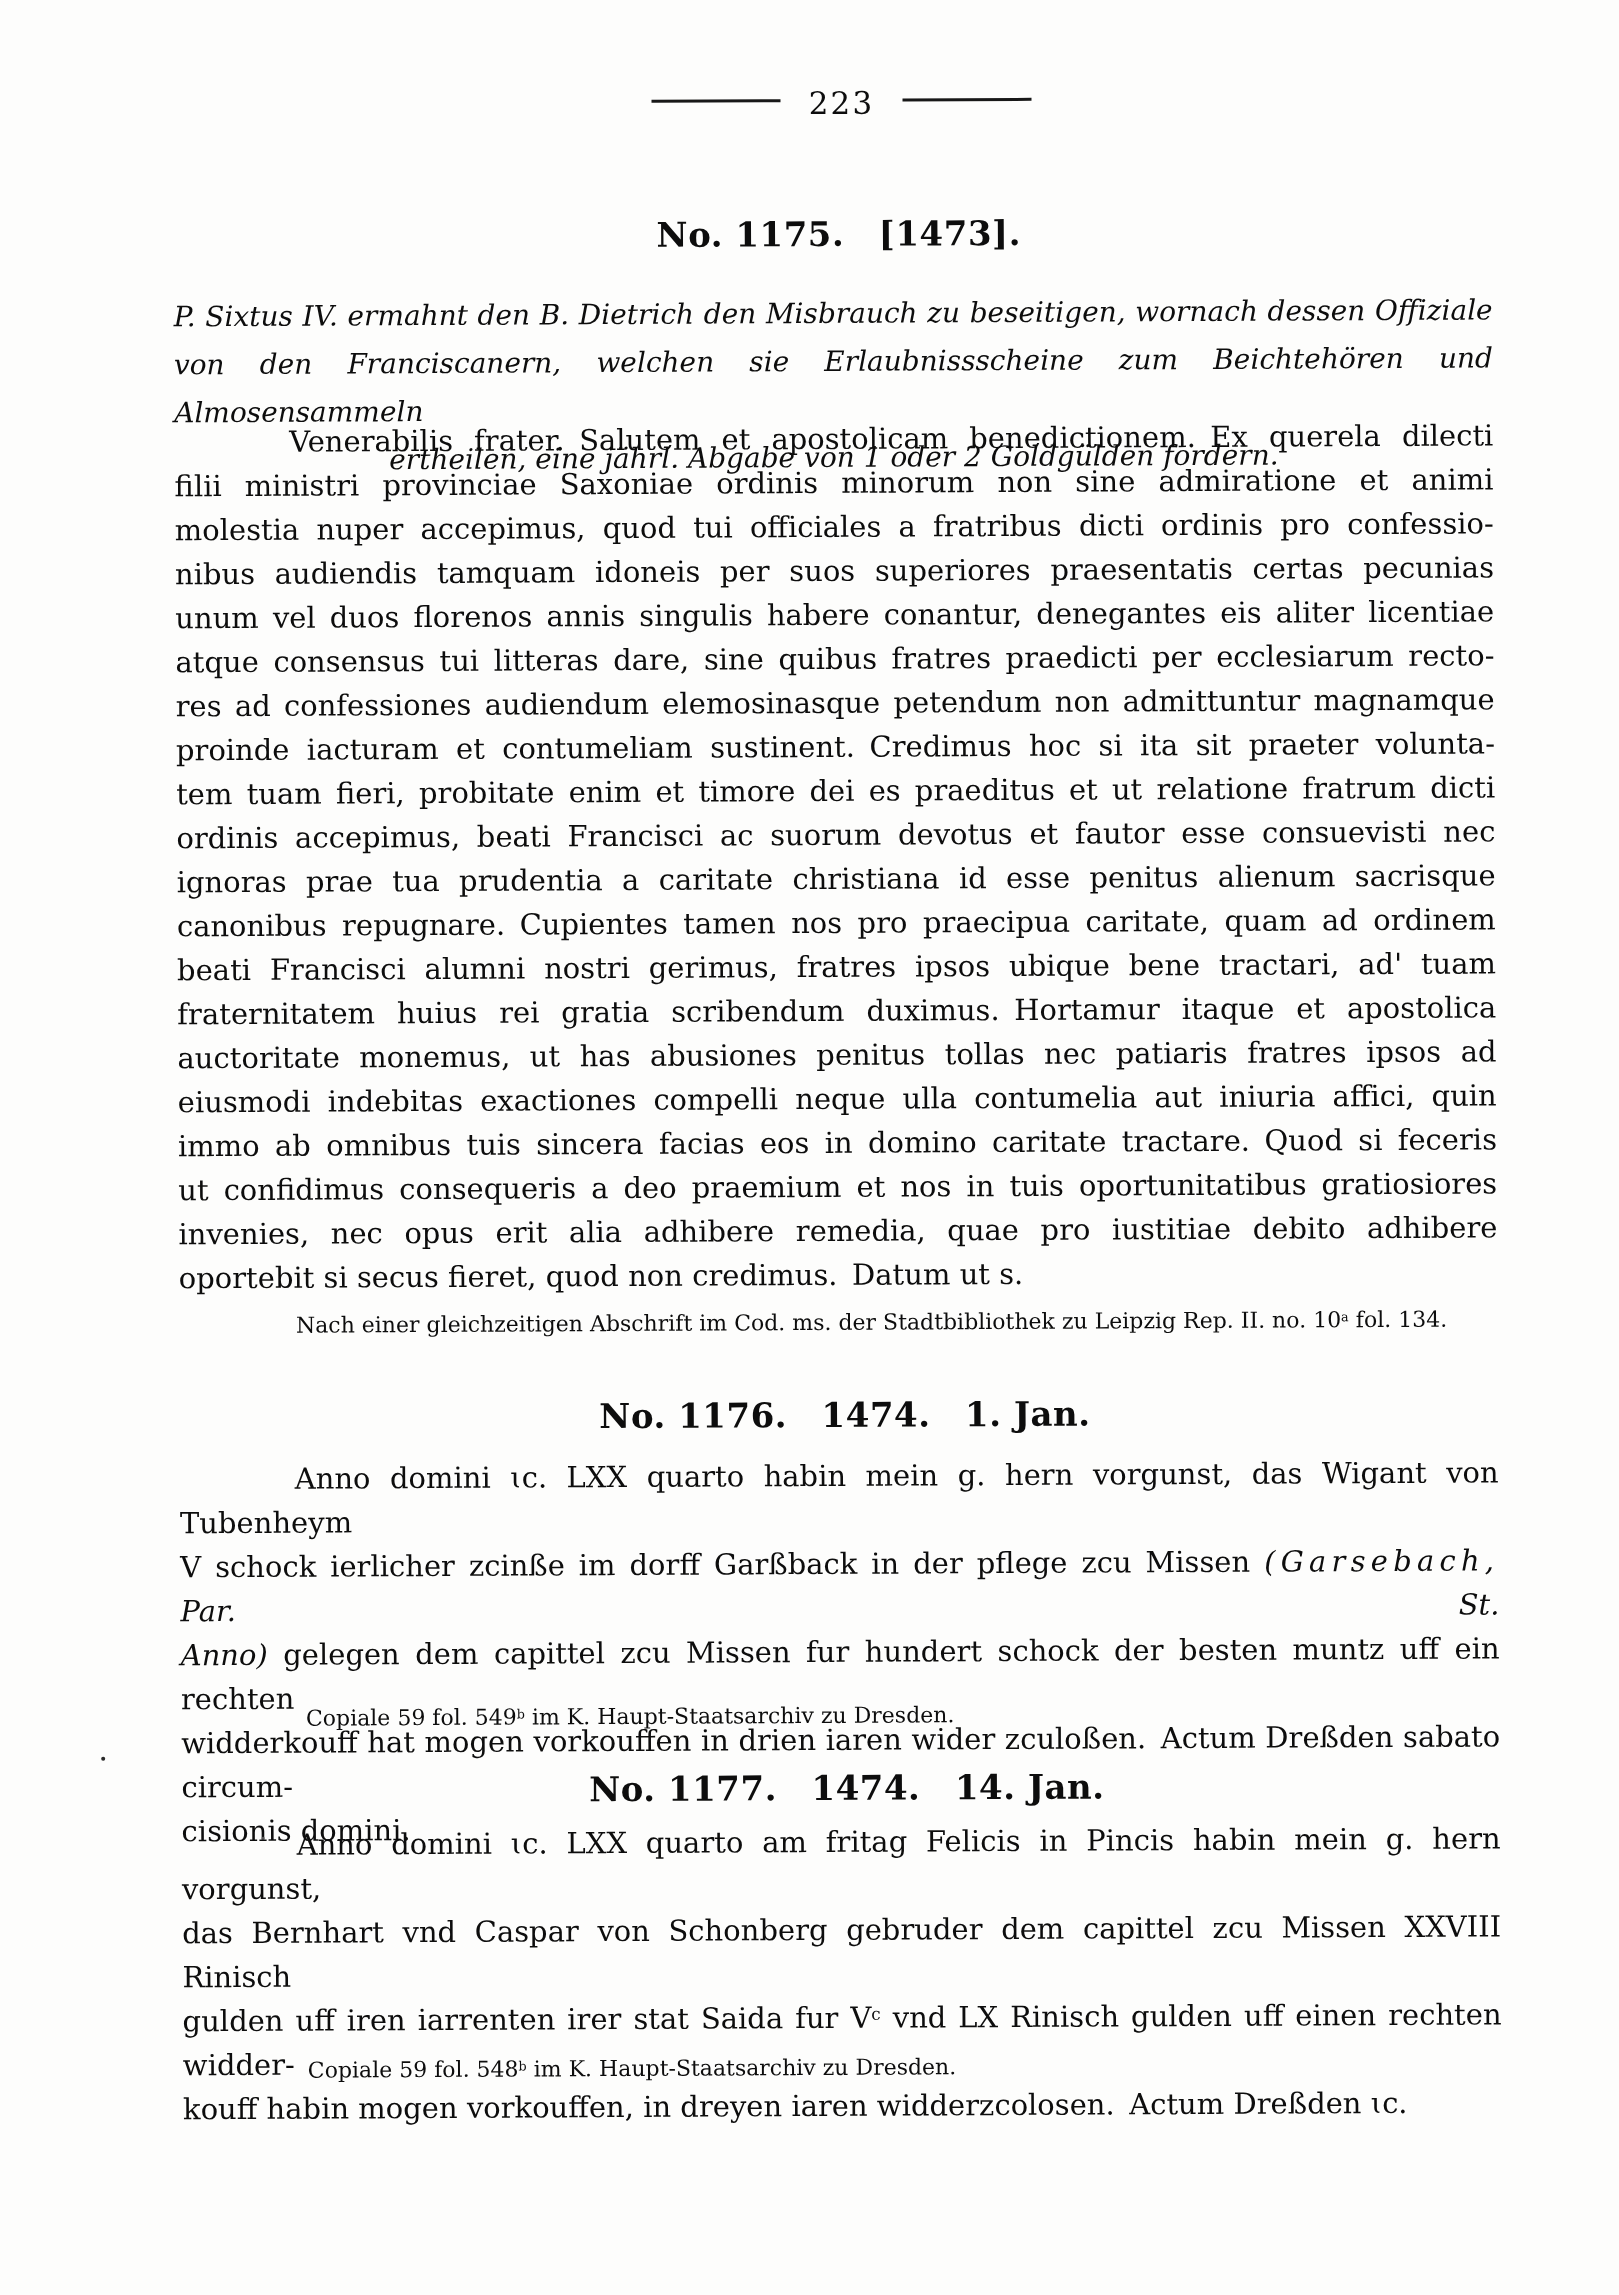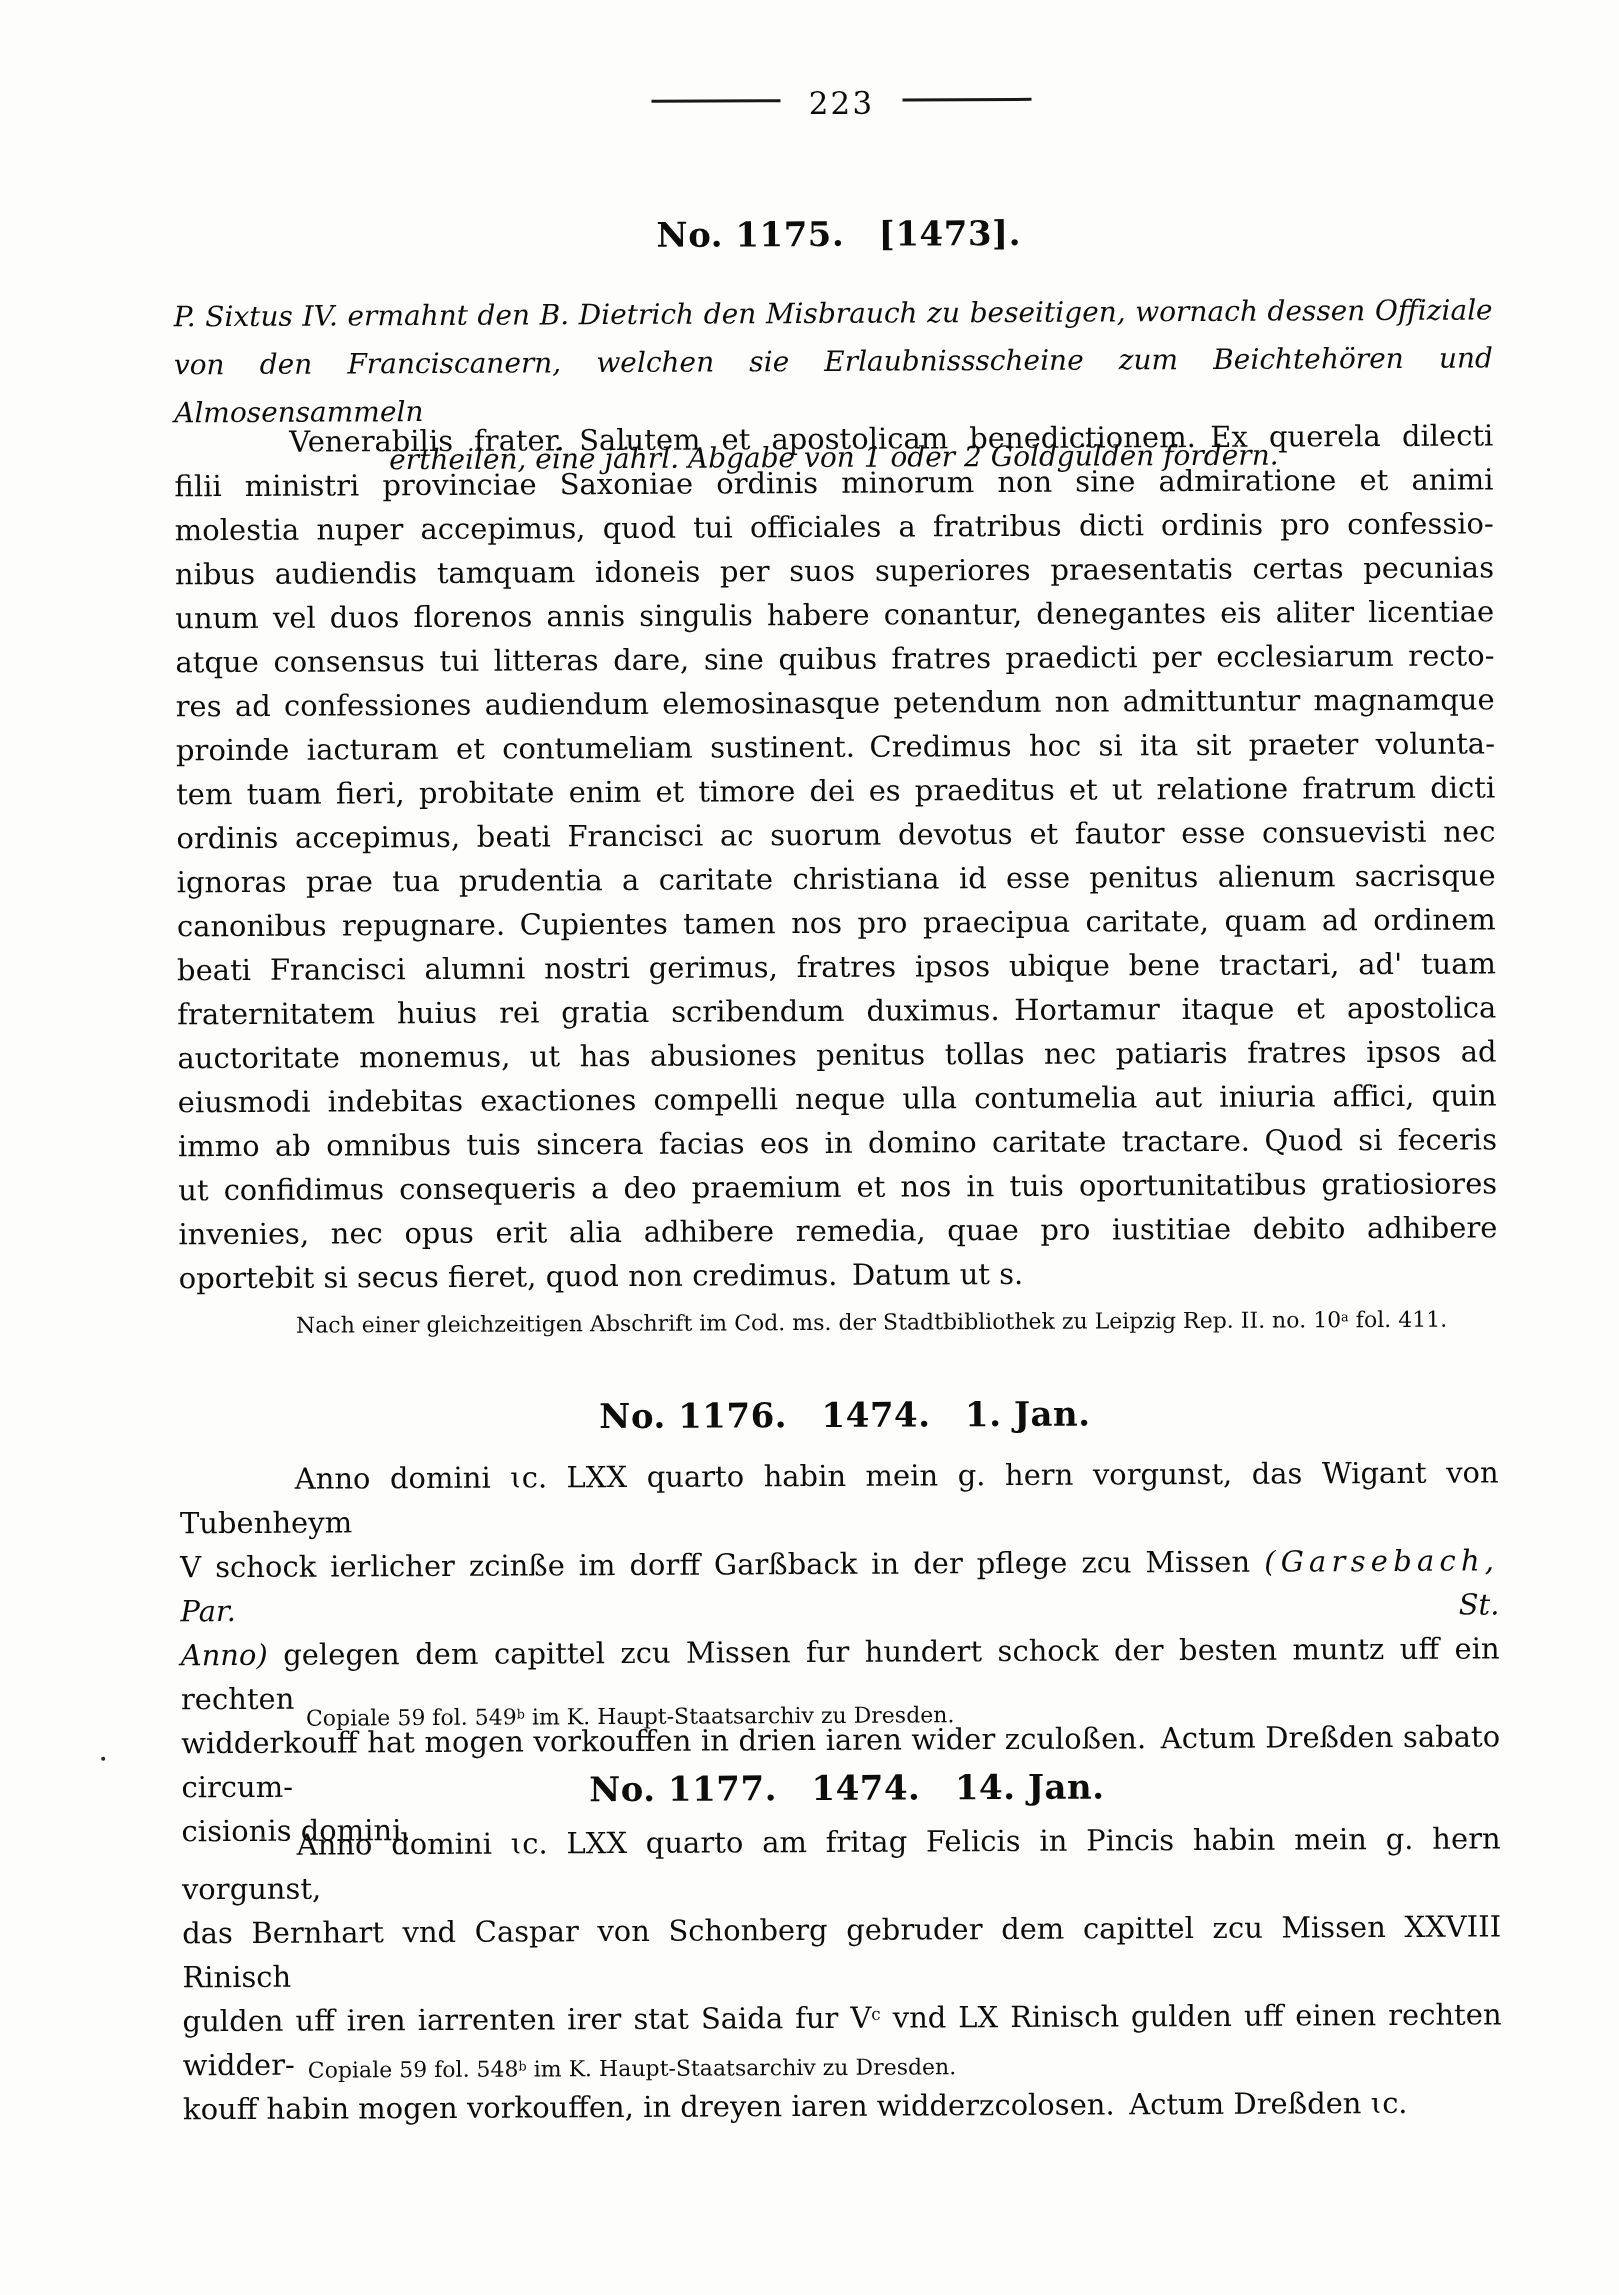--- a/index.html
+++ b/index.html
@@ -88,21 +88,21 @@
         <div class="line"><span>beati Francisci alumni nostri gerimus, fratres ipsos ubique bene tractari, ad' tuam</span></div>
         <div class="line"><span>fraternitatem huius rei gratia scribendum duximus. Hortamur itaque et apostolica</span></div>
         <div class="line"><span>auctoritate monemus, ut has abusiones penitus tollas nec patiaris fratres ipsos ad</span></div>
         <div class="line"><span>eiusmodi indebitas exactiones compelli neque ulla contumelia aut iniuria affici, quin</span></div>
         <div class="line"><span>immo ab omnibus tuis sincera facias eos in domino caritate tractare. Quod si feceris</span></div>
         <div class="line"><span>ut confidimus consequeris a deo praemium et nos in tuis oportunitatibus gratiosiores</span></div>
         <div class="line"><span>invenies, nec opus erit alia adhibere remedia, quae pro iustitiae debito adhibere</span></div>
         <div class="line last"><span>oportebit si secus fieret, quod non credimus. Datum ut s.</span></div>
       </div>
     <div class="source s-a">
-        <div class="line first last"><span>Nach einer gleichzeitigen Abschrift im Cod. ms. der Stadtbibliothek zu Leipzig Rep. II. no. 10</span><sup>a</sup><span> fol. 411.</span></div>
+        <div class="line first last"><span>Nach einer gleichzeitigen Abschrift im Cod. ms. der Stadtbibliothek zu Leipzig Rep. II. no. 10</span><sup>a</sup><span> fol. 134.</span></div>
       </div>
 
     <h2 class="heading h-b">No. 1176. 1474. 1. Jan.</h2>
     <div class="body-block b-b">
         <div class="line first"><span>Anno domini ɩc. LXX quarto habin mein g. hern vorgunst, das Wigant von Tubenheym</span></div>
         <div class="line"><span>V schock ierlicher zcinße im dorff Garßback in der pflege zcu Missen </span><span class="it spread">(Garsebach,</span><span class="it"> Par. St.</span></div>
         <div class="line"><span class="it">Anno)</span><span> gelegen dem capittel zcu Missen fur hundert schock der besten muntz uff ein rechten</span></div>
         <div class="line"><span>widderkouff hat mogen vorkouffen in drien iaren wider zculoßen. Actum Dreßden sabato circum-</span></div>
         <div class="line last"><span>cisionis domini.</span></div>
       </div>

